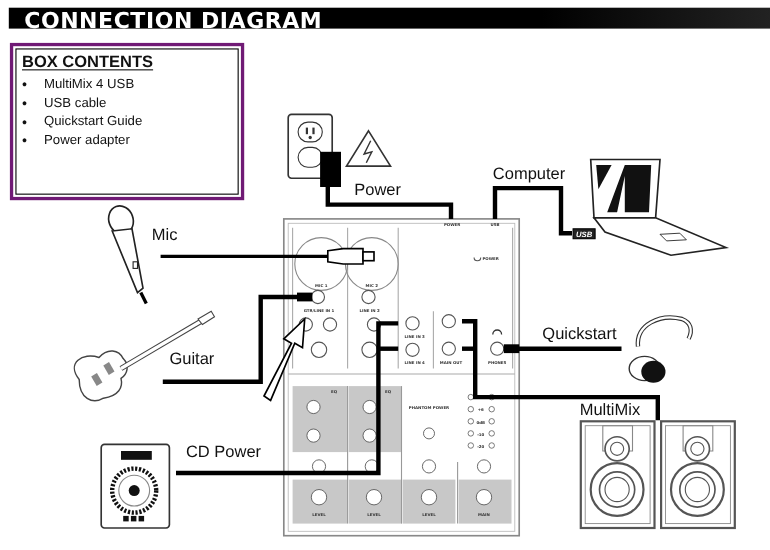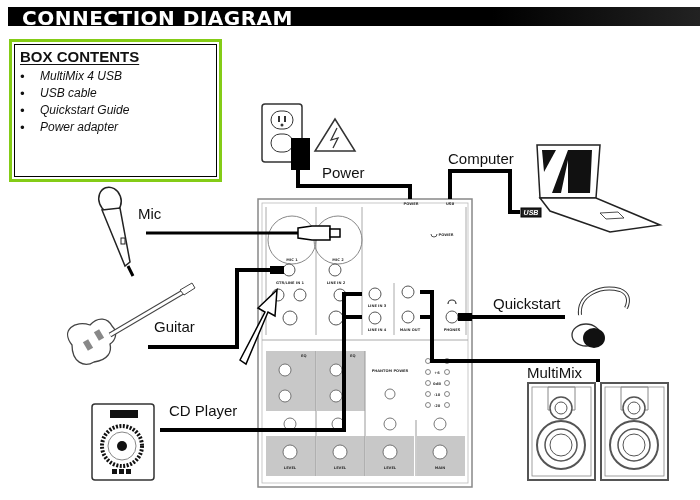--- a/index.html
+++ b/index.html
@@ -4,26 +4,26 @@
 <style>
   html, body { margin:0; padding:0; background:#ffffff; }
   body { width:700px; height:500px; position:relative; overflow:hidden;
          font-family:"Liberation Sans", "DejaVu Sans", sans-serif; color:#111; }
   #header-bar { position:absolute; left:8px; top:7px; width:692px; height:19px;
                 background:linear-gradient(90deg,#000 0%,#000 70%,#222 100%); }
   #header-title { position:absolute; left:14px; top:0px; color:#fff; font-weight:bold;
                   font-size:20px; line-height:23px; letter-spacing:0.5px;
                   font-family:"DejaVu Sans", sans-serif; }
   #box { position:absolute; left:9px; top:39px; width:207px; height:137px;
-         border:3px solid #84cc16; background:#fff; }
+         border:3px solid #701a75; background:#fff; }
   #box-inner { position:absolute; left:2px; top:2px; right:2px; bottom:2px; border:1px solid #000; }
   #box-title { position:absolute; left:8px; top:6px; font-weight:bold; font-size:15px;
                text-decoration:underline; text-underline-offset:2px; }
   #box-list { position:absolute; left:6px; top:26px; margin:0; padding:0; list-style:none; }
-  #box-list li { position:relative; padding-left:22px; font-size:12px; line-height:17px;font-style:italic; }
+  #box-list li { position:relative; padding-left:22px; font-size:12px; line-height:17px; }
   #box-list li::before { content:"\2022"; position:absolute; left:2px; top:0; font-size:13px; }
   .label { position:absolute; font-size:15px; color:#111; white-space:nowrap; }
   svg#diagram { position:absolute; left:0; top:0; }
   .mix-text { font-family:"DejaVu Sans", sans-serif; font-size:3.6px; font-weight:bold; fill:#333; }
 </style>
 </head>
 <body>
 
 <div id="header-bar">
   <div id="header-title">CONNECTION DIAGRAM</div>
@@ -249,14 +249,14 @@
     <circle cx="634" cy="445" r="16" fill="none" stroke="#555" stroke-width="1.5"></circle>
     <circle cx="634" cy="445" r="11" fill="none" stroke="#555"></circle>
   </g>
 </svg>
 
 <div class="label" style="left:322px; top:164px;">Power</div>
 <div class="label" style="left:448px; top:150px;">Computer</div>
 <div class="label" style="left:138px; top:205px;">Mic</div>
 <div class="label" style="left:154px; top:318px;">Guitar</div>
 <div class="label" style="left:493px; top:295px;">Quickstart</div>
-<div class="label" style="left:169px; top:402px;">CD Player</div>
+<div class="label" style="left:169px; top:402px;">CD Power</div>
 <div class="label" style="left:527px; top:364px;">MultiMix</div>
 
 </body></html>

